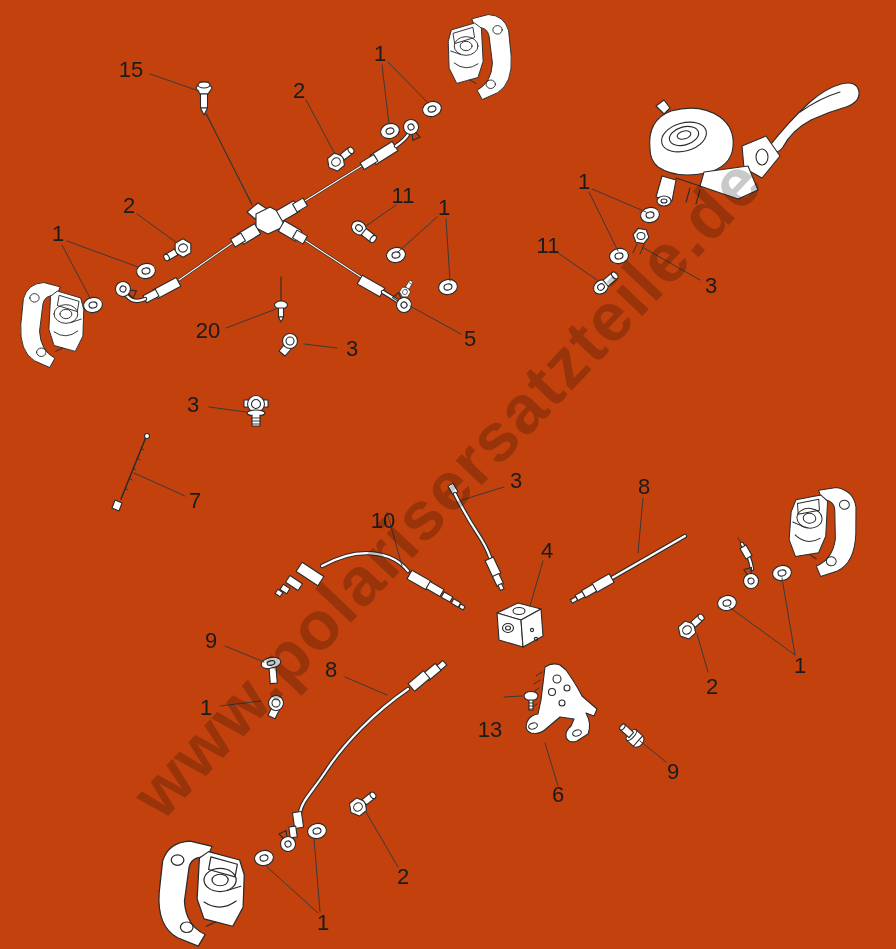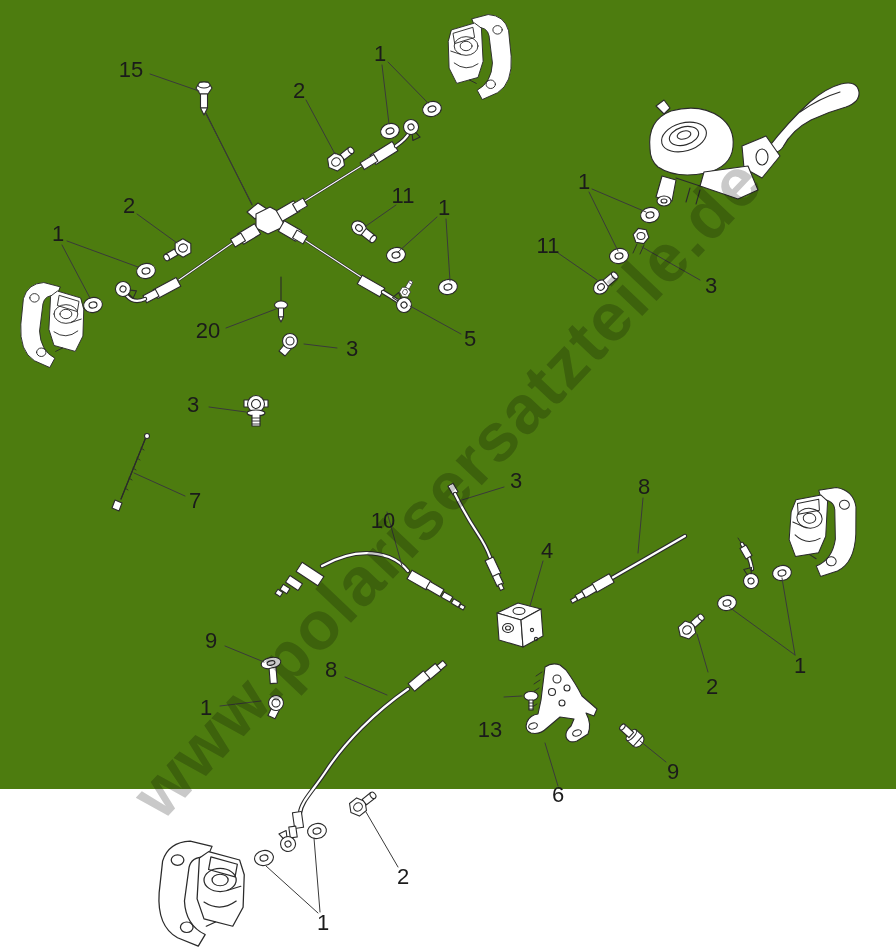--- a/index.html
+++ b/index.html
@@ -1,18 +1,18 @@
 <!DOCTYPE html>
 <html><head>
 <meta charset="utf-8">
 <style>
   *{margin:0;padding:0;box-sizing:border-box}
   html,body{background:#ffffff}
   body{width:896px;height:949px;overflow:hidden;font-family:"Liberation Sans",sans-serif}
-  .stage{position:relative;width:896px;height:789px;background:#4d7c0f}
+  .stage{position:relative;width:896px;height:949px;background:#c2410c}
   #art{position:absolute;left:0;top:0}
   #art path,#art rect,#art ellipse,#art circle,#art polygon,#art line{
     stroke:#2b2b2b;stroke-width:1.1;fill:none;stroke-linejoin:round;stroke-linecap:round}
   #art .w{fill:#ffffff}
   #art .tube{stroke-width:4.4}
   #art .tubein{stroke:#ffffff;stroke-width:2.2}
   #art .steel{stroke-width:2.4}
   #art .steelin{stroke:#ffffff;stroke-width:1.1}
   #art .thin{stroke-width:0.9}
   #art .leader{stroke:#3a3a3a;stroke-width:1}

